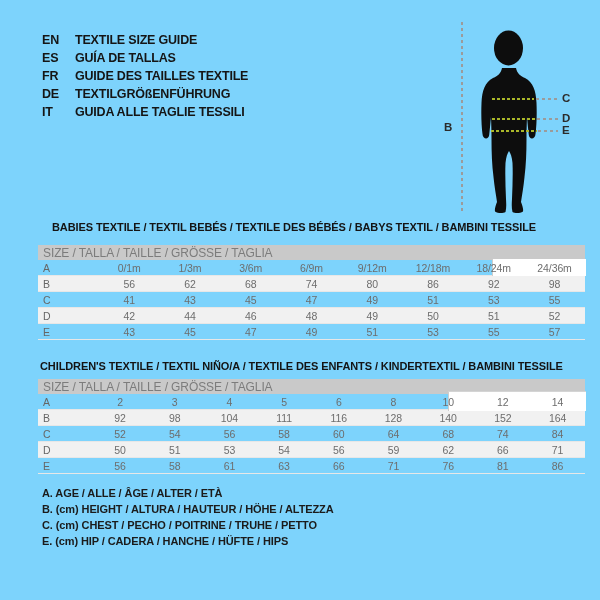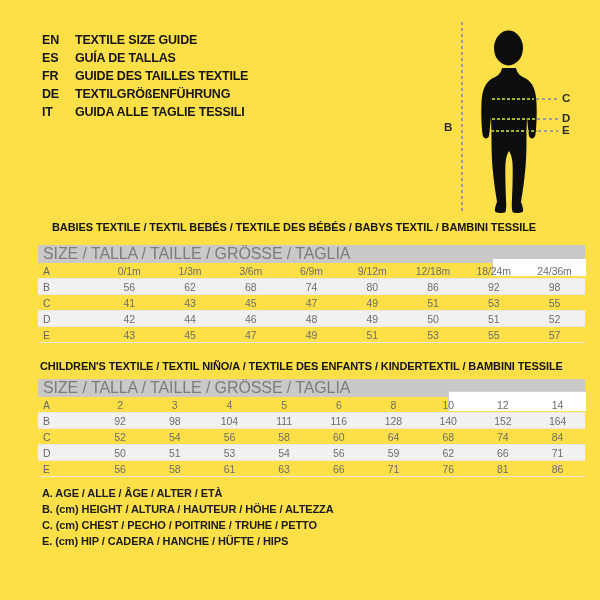--- a/index.html
+++ b/index.html
@@ -1,17 +1,17 @@
 <!DOCTYPE html>
 <html><head>
 <meta charset="utf-8">
 <style>
   html,body { margin:0; padding:0; background:#fff; }
   .page {
-    position:relative; width:600px; height:600px; background:#fde047; overflow:hidden;
+    position:relative; width:600px; height:600px; background:#7dd3fc; overflow:hidden;
     font-family:"Liberation Sans", sans-serif;
     --measure:#a9b629; --guide:#9b9b9b; --header-bg:#c9c9c9; --row-alt:#f1f1f1;
   }
 
   
   .langs { position:absolute; left:42px; top:31px; }
   .lang-row { display:flex; height:18px; align-items:center; }
   .lang-code { width:33px; font-size:12.5px; font-weight:bold; color:#151515; letter-spacing:-0.2px; }
   .lang-label { font-size:12.5px; font-weight:bold; color:#151515; letter-spacing:-0.2px; }
 
@@ -28,21 +28,21 @@
   .sec-title { position:absolute; left:40px; font-size:11px; font-weight:bold; color:#141414; letter-spacing:-0.1px; white-space:nowrap; }
   .sec-title.babies { top:221px;padding-left:12px; }
   .sec-title.children { top:360px; }
 
   
   .size-table { position:absolute; left:38px; width:547px; border-collapse:collapse; table-layout:fixed; }
   .size-table.babies { top:245px; }
   .size-table.children { top:379px; }
   .size-table thead th {
     background:var(--header-bg); color:#7c7c7c; font-weight:normal; text-align:left;
-    font-size:16px; height:15px; padding:0 0 0 5px; letter-spacing:-0.1px;
+    font-size:12px; height:15px; padding:0 0 0 5px; letter-spacing:-0.1px;
   }
   .size-table tbody tr { border-bottom:1px solid #e7e7e7; }
   .size-table tbody tr:nth-child(even) { background:var(--row-alt); }
   .size-table td {
     position:relative; z-index:2; background:transparent;
     font-size:10.5px; color:#6d6d6d; text-align:center; height:15px; padding:0; letter-spacing:-0.1px;
   }
   .size-table td.rowlab { width:28px; text-align:left; padding-left:5px; color:#666; }
 
   

